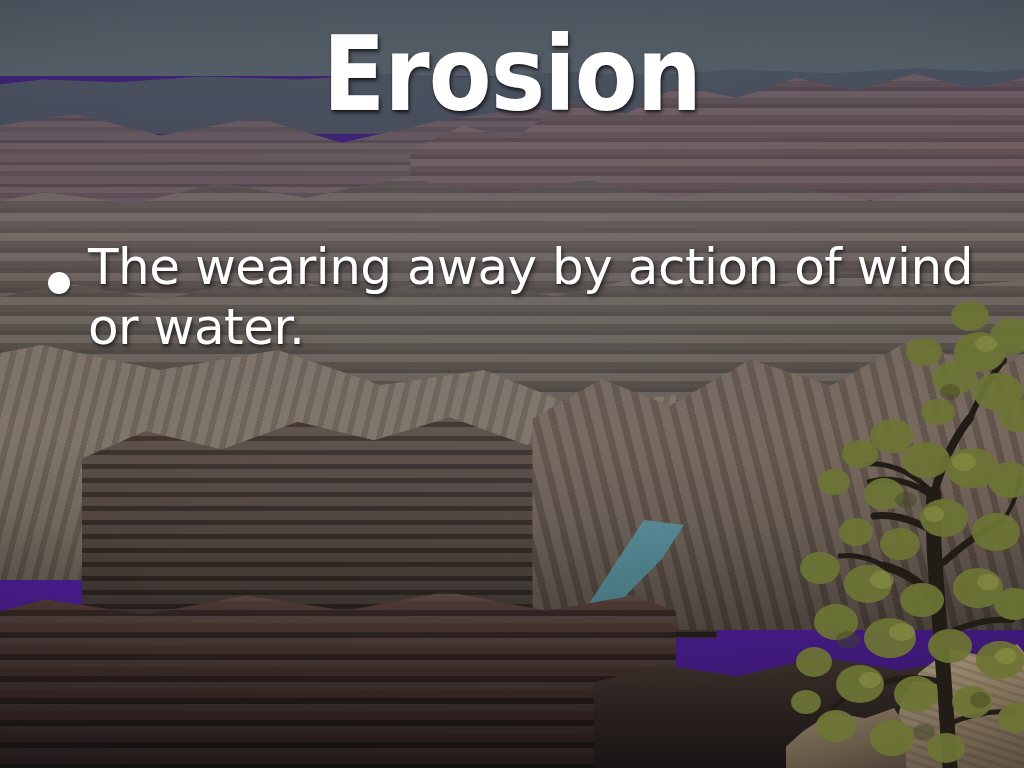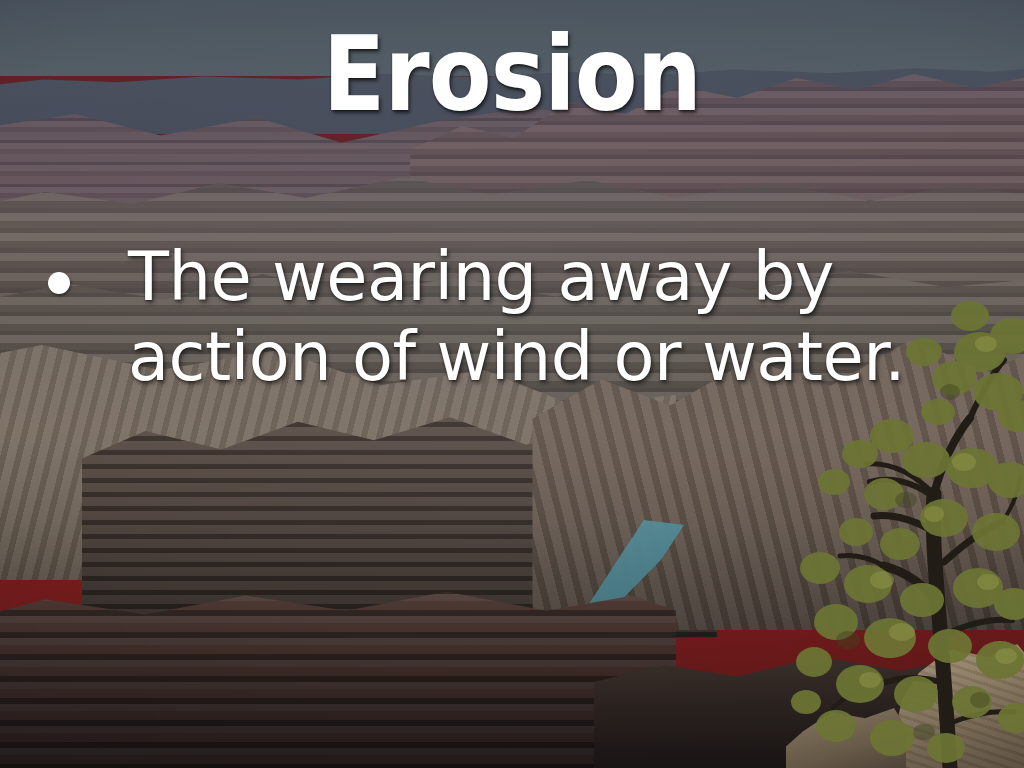--- a/index.html
+++ b/index.html
@@ -10,21 +10,21 @@
   }
   body {
     font-family: "Liberation Sans", sans-serif;
   }
 
   #slide {
     position: relative;
     width: 1024px;
     height: 768px;
     overflow: hidden;
-    background: #7f1d1d;
+    background: #4c1d95;
     user-select: none;
   }
 
   
   .bg-photo {
     position: absolute;
     inset: 0;
     overflow: hidden;
   }
 
@@ -295,28 +295,27 @@
     margin-top: 34px;
     border-radius: 50%;
     background: #ffffff;
     box-shadow: 1px 2px 3px rgba(0,0,0,0.45);
   }
   .body-text {
     flex: 1 1 auto;
     color: #ffffff;
     font-family: "DejaVu Sans", sans-serif;
     font-weight: 400;
-    font-size: 67px;
+    font-size: 50px;
     line-height: 1.19;
     letter-spacing: -0.5px;
     text-shadow:
        2px 3px 4px rgba(0,0,0,0.50),
        0 1px 2px rgba(0,0,0,0.40);
     text-align: left;
-    margin-left: 40px;
   }
 </style>
 </head>
 <body>
 
 <div id="slide">
 
   <div class="bg-photo">
     <div class="sky"></div>
     <div class="far-rim"></div>

